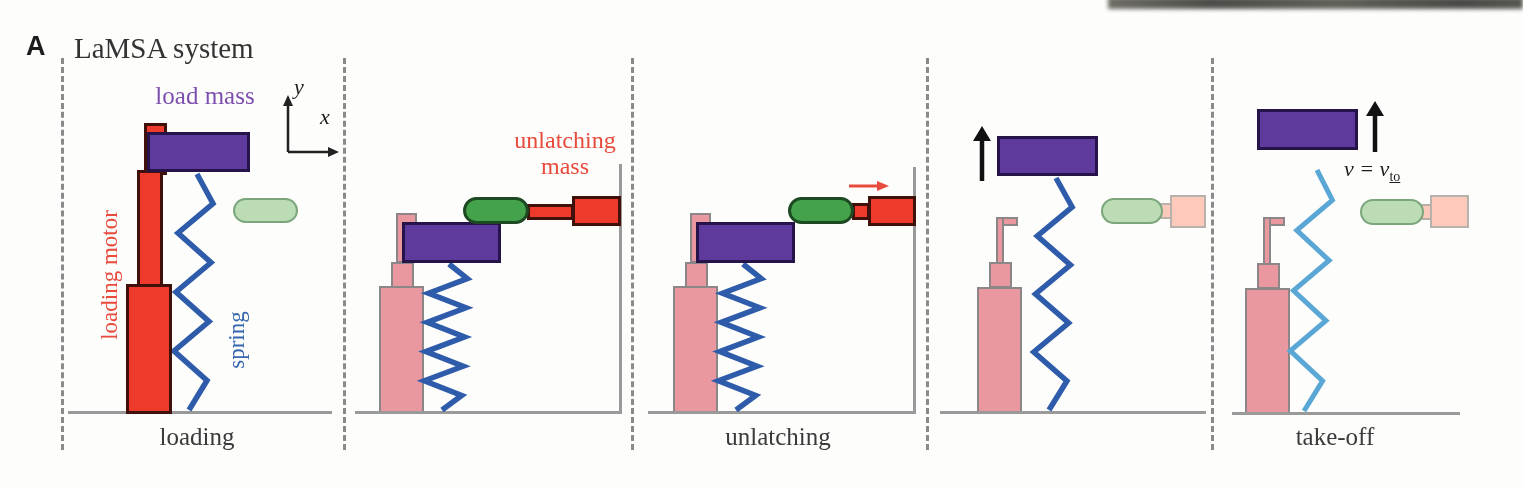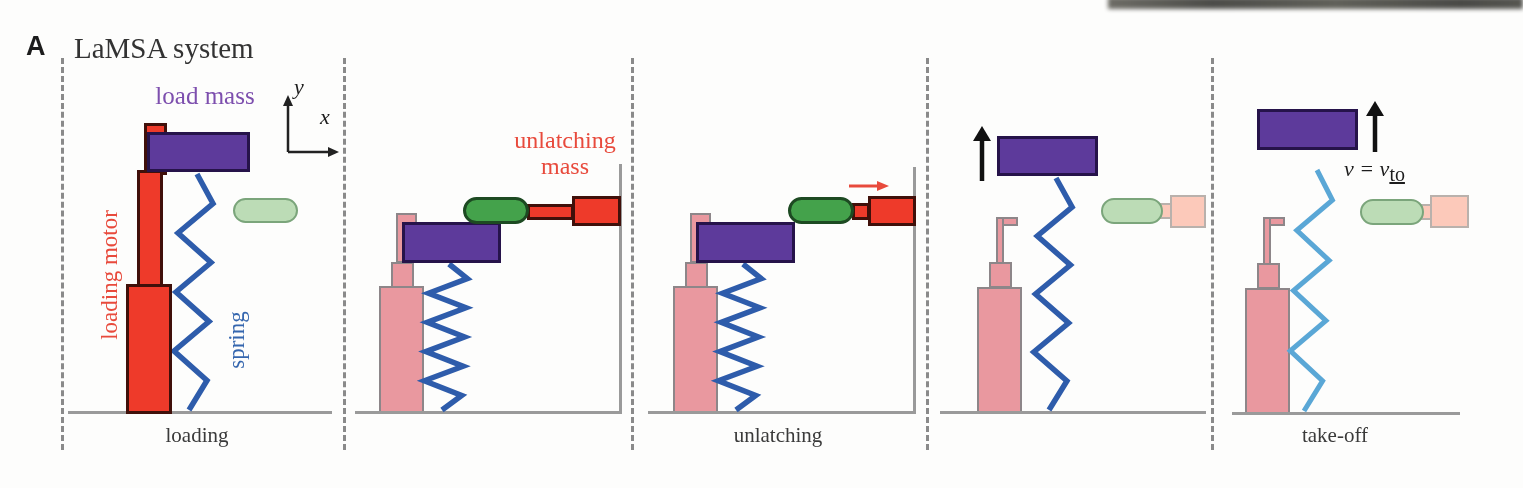--- a/index.html
+++ b/index.html
@@ -8,38 +8,38 @@
   .shape{position:absolute;box-sizing:border-box;}
   .red{background:var(--bright-red);border:3px solid var(--red-outline);}
   .purple{background:var(--purple);border:3px solid var(--purple-outline);}
   .green{background:var(--green-latch);border:3px solid var(--green-latch-outline);}
   .fgreen{background:var(--faded-green-latch);border:2px solid var(--faded-green-outline);}
   .pink{background:var(--pink-motor);border:2px solid var(--pink-motor-outline);}
   .salmon{background:var(--faded-salmon);border:2px solid var(--faded-salmon-outline);}
   .capsule{border-radius:14px;}
   .gline{background:var(--ground-gray);}
   .sep{position:absolute;width:0;border-left:3px dashed #8a8a8a;}
-  .caption{position:absolute;width:200px;text-align:center;font-size:21px;color:var(--caption-text);}
+  .caption{position:absolute;width:200px;text-align:center;font-size:25px;color:var(--caption-text);}
   .lbl{position:absolute;font-size:24px;}
   .rot{position:absolute;text-align:center;transform:rotate(-90deg);transform-origin:center center;font-size:23px;}
   .title{position:absolute;font-size:29px;color:var(--title-text);}
   .bold-a{position:absolute;font-family:"Liberation Sans",sans-serif;font-weight:bold;font-size:27px;color:#1c1c1c;}
   .ital{font-style:italic;}
   svg{position:absolute;left:0;top:0;pointer-events:none;}
   .spring{fill:none;stroke-linejoin:miter;stroke-linecap:butt;}
   .spring-dark{stroke:var(--dark-blue-spring);stroke-width:5.5;}
   .spring-light{stroke:var(--light-blue-spring);stroke-width:5;}
   .axisline{stroke:#222;stroke-width:2.5;}
   .thickarrow{stroke:#111;stroke-width:4.5;}
   .redarrow{stroke:var(--red-text);stroke-width:3;}
   #artifact{position:absolute;left:1108px;top:-3px;width:415px;height:12px;
     background:linear-gradient(90deg,#55544c,#2e2e2a 25%,#46463e 55%,#2b2b27 85%,#3a3a34);
     filter:blur(2px);opacity:.85;}
   .vlabel{position:absolute;font-size:22px;color:#1d1d1d;}
-  .vlabel sub{font-size:20px;text-decoration:underline;}
+  .vlabel sub{font-size:14px;text-decoration:underline;}
 </style>
 </head>
 <body>
 
 <div id="fig">
 
   <div id="artifact"></div>
 
   <div class="bold-a" style="left:26px;top:31px;">A</div>
   <div class="title" style="left:74px;top:32px;">LaMSA system</div>

